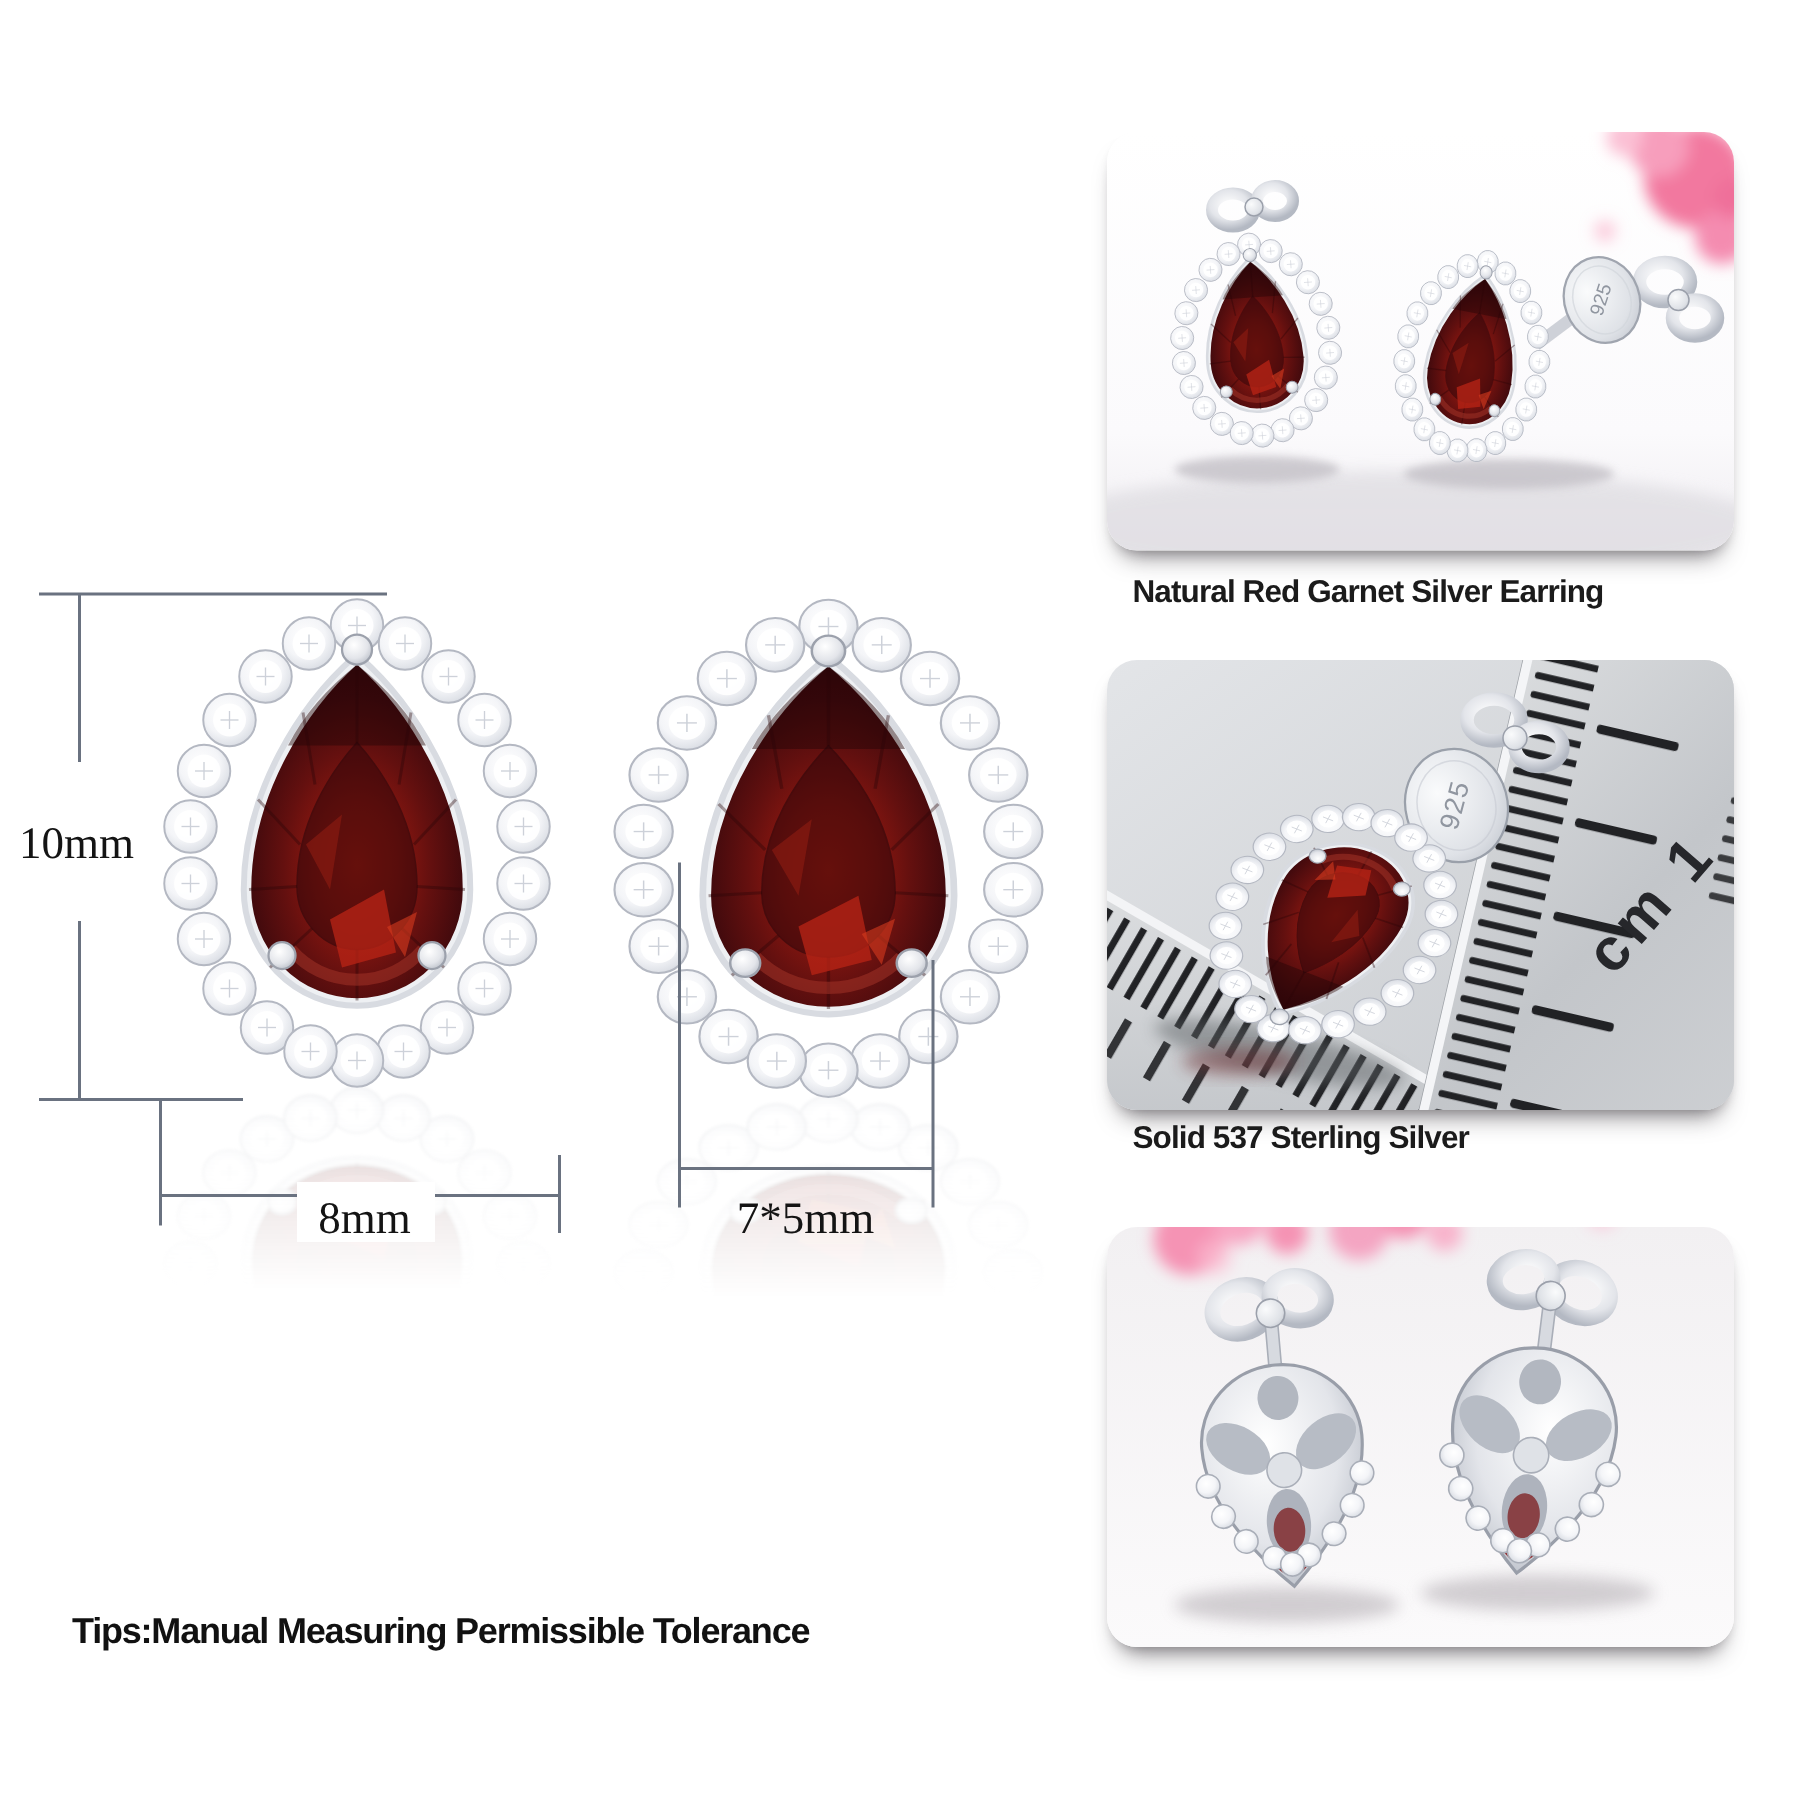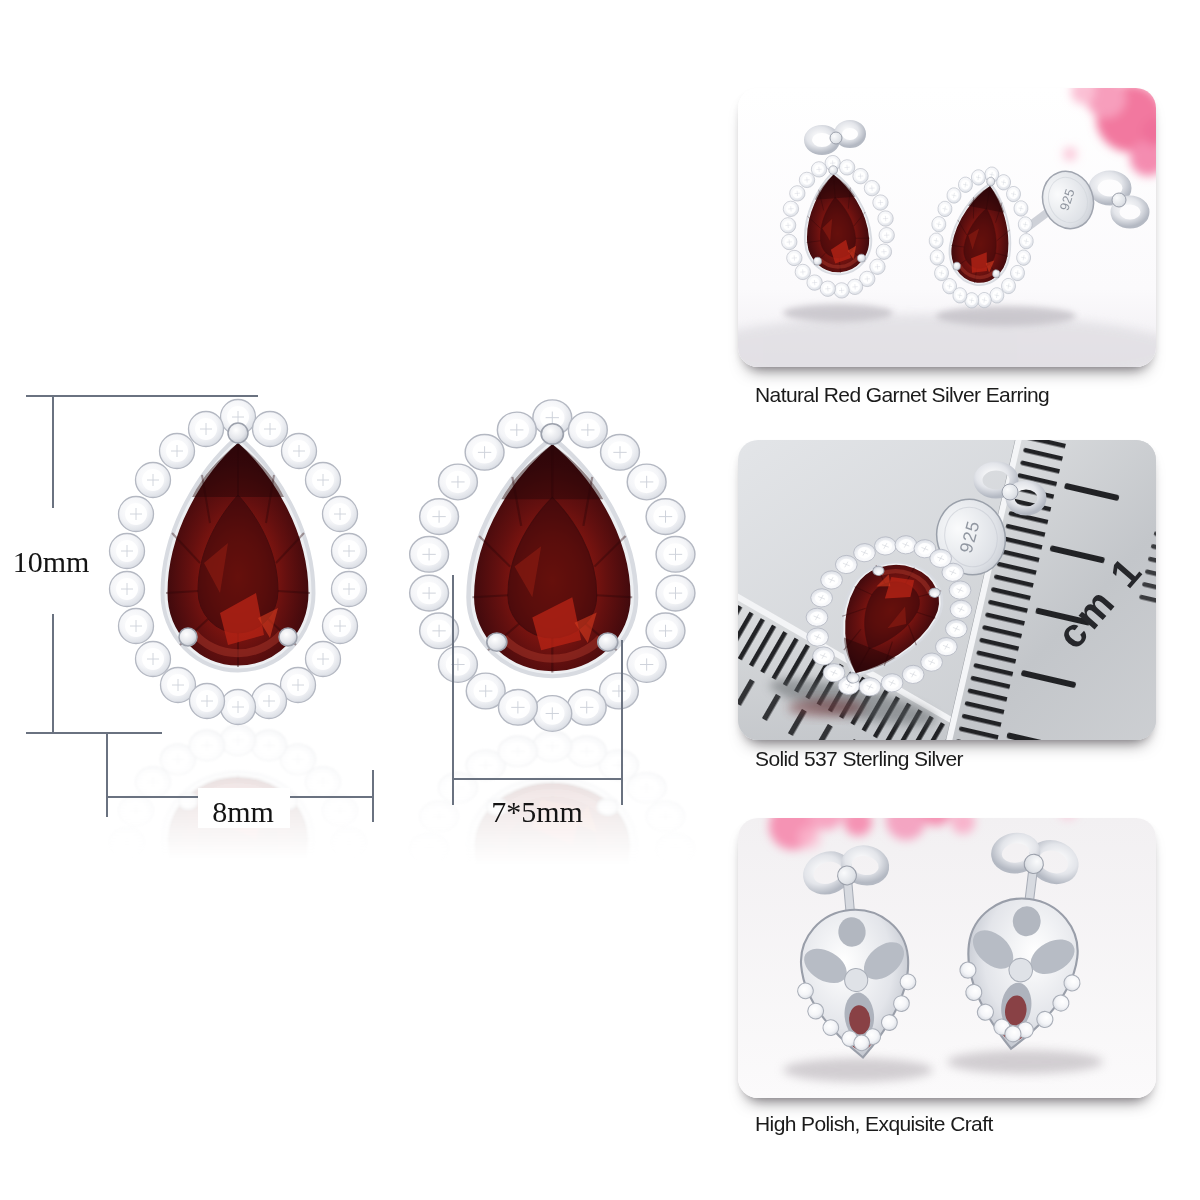--- a/index.html
+++ b/index.html
@@ -9,21 +9,21 @@
   .dim-label{font-family:"Liberation Serif","DejaVu Serif",serif;fill:#141414;}
   .tips{position:absolute;left:48px;top:1074px;font-size:24px;font-weight:700;color:#111;
         letter-spacing:-0.8px;white-space:nowrap;}
   .figure{position:absolute;left:738px;width:418px;border-radius:20px;overflow:hidden;
           box-shadow:0 12px 16px -9px rgba(45,40,46,.62),0 4px 8px -4px rgba(45,40,46,.25);
           background:#fff;}
   .figure svg{display:block;}
   .fig1{top:88px;height:279px;}
   .fig2{top:440px;height:300px;}
   .fig3{top:818px;height:280px;}
-  .caption{position:absolute;left:755px;font-size:21px;font-weight:400;color:#1b1b1b;
+  .caption{position:absolute;left:755px;font-size:21px;font-weight:700;color:#1b1b1b;
            letter-spacing:-0.6px;white-space:nowrap;}
   .cap1{top:383px;} .cap2{top:747px;} .cap3{top:1112px;}
   .ruler-text{font-family:"Liberation Sans",sans-serif;font-weight:700;fill:#26272b;letter-spacing:4px;}
   .stamp-text{font-family:"Liberation Sans",sans-serif;fill:#9096a0;}
 </style>
 </head>
 <body>
 
 <div class="canvas">
 
@@ -265,20 +265,21 @@
       <line x1="622" y1="280" x2="622" y2="445"></line>
       <line x1="453" y1="419" x2="622" y2="419"></line>
     </g>
     <rect x="14" y="148" width="76" height="106" fill="#ffffff"></rect>
     <rect x="198" y="428" width="92" height="40" fill="#ffffff"></rect>
     <text class="dim-label" x="51" y="212" font-size="30" text-anchor="middle">10mm</text>
     <text class="dim-label" x="243" y="462" font-size="30" text-anchor="middle">8mm</text>
     <text class="dim-label" x="537" y="462" font-size="30" text-anchor="middle">7*5mm</text>
   </svg>
 
+  <div class="tips">Tips:Manual Measuring Permissible Tolerance</div>
 
   <div class="figure fig1">
     <svg width="418" height="279" viewBox="0 0 418 279">
       <defs>
         <linearGradient id="bg1" x1="0" y1="0" x2="0" y2="1">
           <stop offset="0%" stop-color="#ffffff"></stop>
             <stop offset="72%" stop-color="#fbfafc"></stop>
           <stop offset="100%" stop-color="#efedf1"></stop>
         </linearGradient>
       </defs>
@@ -399,15 +400,14 @@
       <ellipse cx="120" cy="252" rx="75" ry="12" fill="#cac6ca" opacity="0.85" filter="url(#blur5)"></ellipse>
       <ellipse cx="287" cy="244" rx="78" ry="12" fill="#cac6ca" opacity="0.85" filter="url(#blur5)"></ellipse>
       <g transform="translate(118,160) rotate(-5) scale(1.05)">
         <use href="#earring-back"></use>
       </g>
       <g transform="translate(283,150) rotate(7) scale(-1.07,1.07)">
         <use href="#earring-back"></use>
       </g>
     </svg>
   </div>
-  <div class="caption cap3">High Polish, Exquisite Craft</div>
 
 </div>
 
 </body></html>

